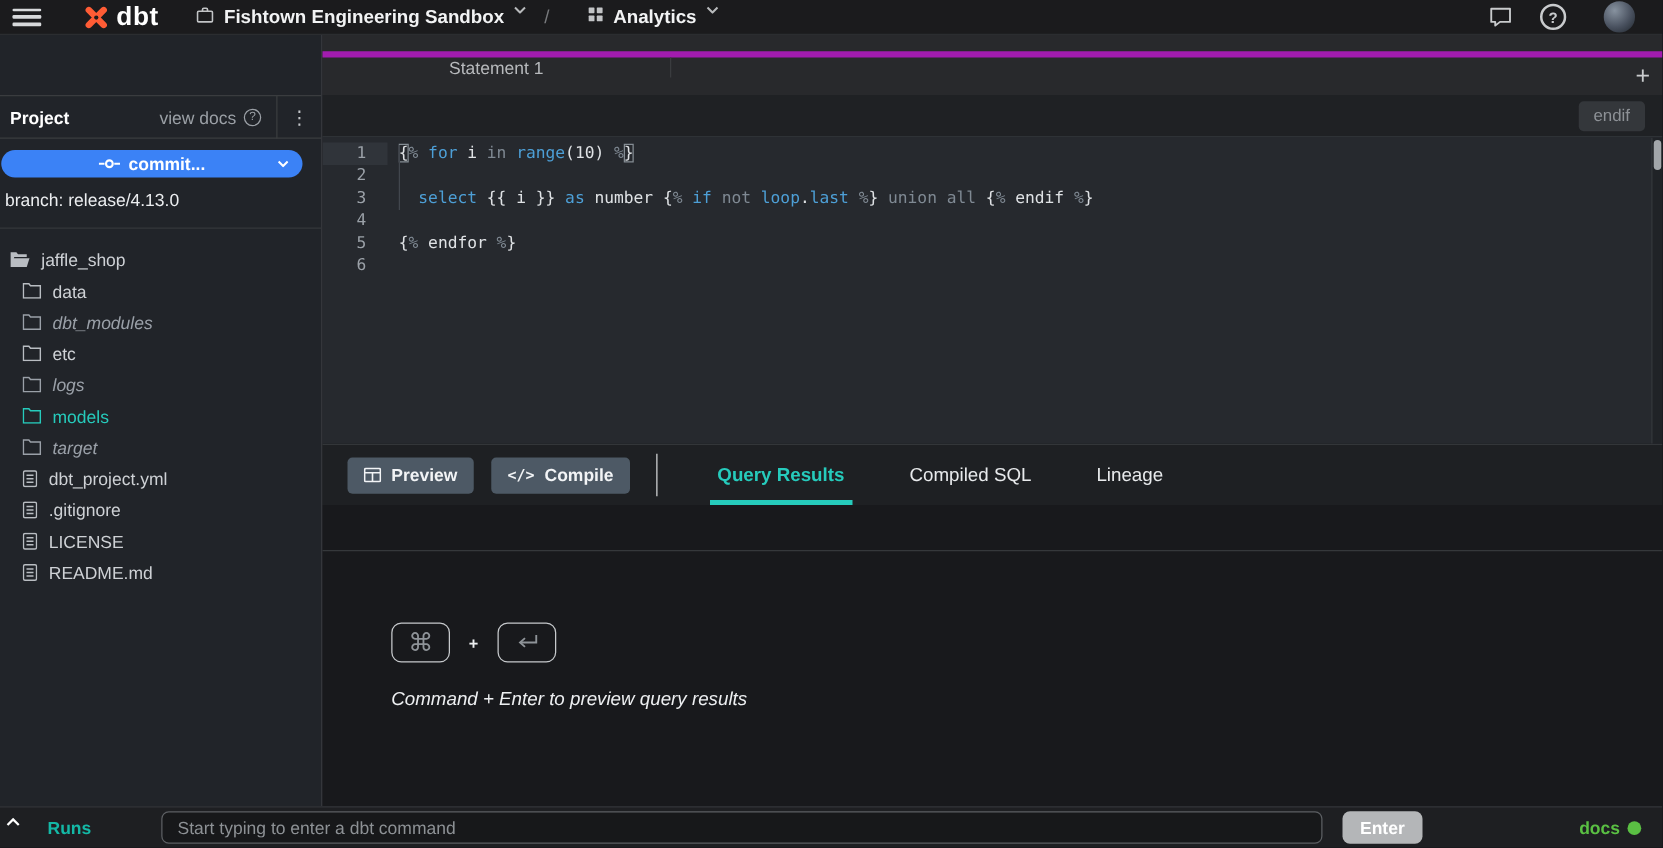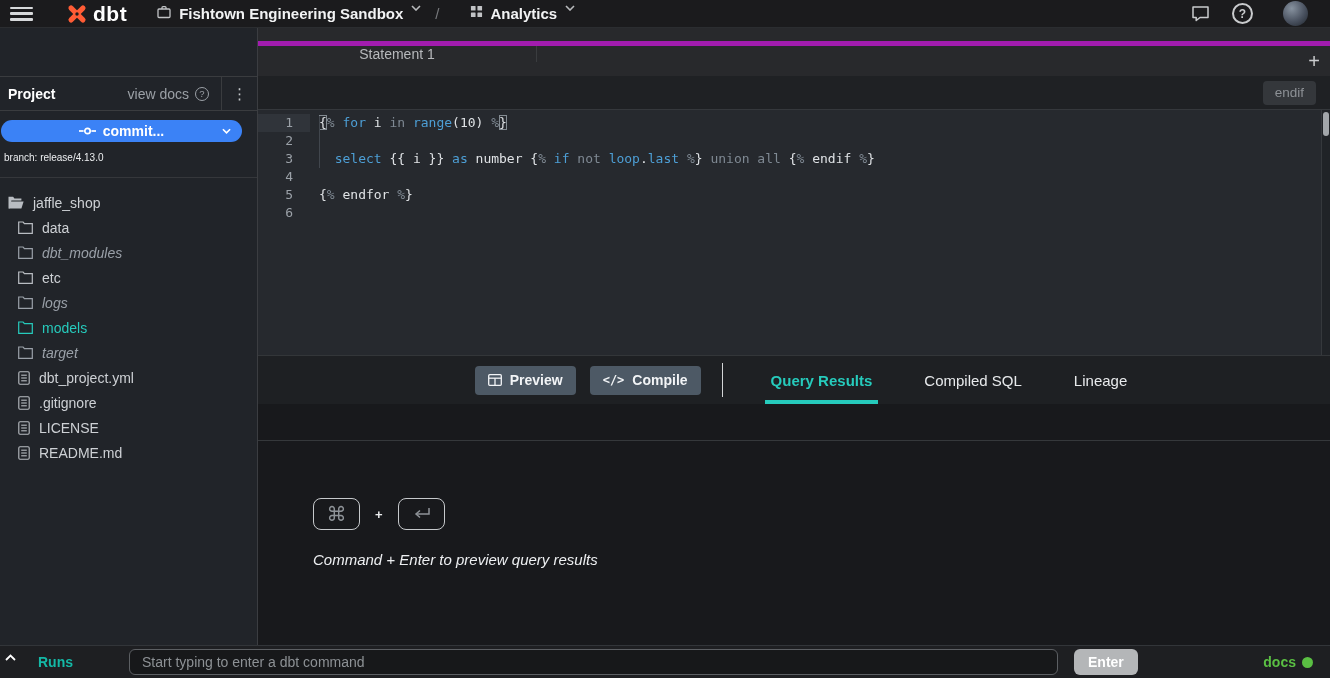--- a/index.html
+++ b/index.html
@@ -41,21 +41,21 @@
   .viewdocs{display:flex; align-items:center; gap:6px; color:#9ba0a6; font-size:14px; cursor:pointer;}
   .q-circle{width:14px; height:14px; border:1px solid #9ba0a6; border-radius:50%;
     display:flex; align-items:center; justify-content:center; font-size:9.5px; color:#9ba0a6;}
   .side-vd{width:1px; height:35px; background:#3a3c3f; margin-left:12px;}
   .kebab{width:35px; text-align:center; font-size:15px; color:#c3c6c9; cursor:pointer; letter-spacing:0;}
   .commit-wrap{padding:9px 15px 0 1px;}
   .commit-btn{position:relative; width:100%; height:22px; border:none; border-radius:12px;
     background:#3b82f6; color:#fff; font-weight:bold; font-size:14px; font-family:inherit;
     display:flex; align-items:center; justify-content:center; gap:7px; cursor:pointer;}
   .commit-btn .chev{position:absolute; right:11px; top:8px;}
-  .branch{padding:10px 8px 14px 4px; border-bottom:1px solid #35373b; font-size:10px; color:#eceef0;}
+  .branch{padding:10px 8px 14px 4px; border-bottom:1px solid #35373b; font-size:14px; color:#eceef0;}
   .file-tree{flex:1; padding-top:12px; overflow:hidden;}
   .tree-item{height:25px; display:flex; align-items:center; gap:9px; font-size:14px; color:#ced1d5; padding-left:18px; cursor:pointer;}
   .tree-item.d0{padding-left:8px;}
   .tree-item.italic{font-style:italic; color:#9aa0a8;}
   .tree-item.active{color:var(--teal);}
   .tree-item .ticon{display:flex; align-items:center; color:#b9bdc2;}
   .tree-item.active .ticon{color:var(--teal);}
   .tree-item.italic .ticon{color:#9aa0a8;}
 
   
@@ -79,21 +79,21 @@
   .codetxt .k{color:#4d9fd6;}
   .codetxt .c{color:#7f8993;}
   .codetxt .p{color:#dfe2e5;}
   .codetxt .b{color:#dfe2e5; outline:1px solid #848c93; outline-offset:-1px;}
   .indent-guide{position:absolute; left:61px; top:6px; width:1px; height:52px; background:#41464d;}
   .vscroll{position:absolute; top:0; right:0; bottom:0; width:9px; background:#202327; border-left:1px solid #35383c;}
   .vthumb{position:absolute; top:2px; right:1px; width:6px; height:24px; border-radius:3px; background:#a2a6aa; cursor:pointer;}
 
   
   .panel-toolbar{height:49px; flex:none; background:#1e2023; border-top:1px solid #333639;
-    display:flex; align-items:center; padding-left:20px;justify-content:center;}
+    display:flex; align-items:center; padding-left:20px;}
   .pbtn{height:29px; background:#4d5965; border:none; border-radius:4px; color:#f2f4f6;
     font-weight:bold; font-size:14px; font-family:inherit; display:flex; align-items:center; gap:8px;
     padding:0 13px; margin-right:14px; cursor:pointer;}
   .code-glyph{font-family:"DejaVu Sans Mono", monospace; font-size:12px; font-weight:bold;}
   .pt-vd{width:1px; height:34px; background:#d3d5d7; margin-left:7px;}
   .rtabs{display:flex; gap:40px; margin-left:42px; height:100%; align-items:stretch;}
   .rtab{display:flex; align-items:center; font-size:15px; color:#e8eaec; padding:4px 6px 0 6px;
     border-bottom:4px solid transparent; cursor:pointer;}
   .rtab.active{color:var(--teal); font-weight:bold; border-bottom-color:var(--teal);}
 

